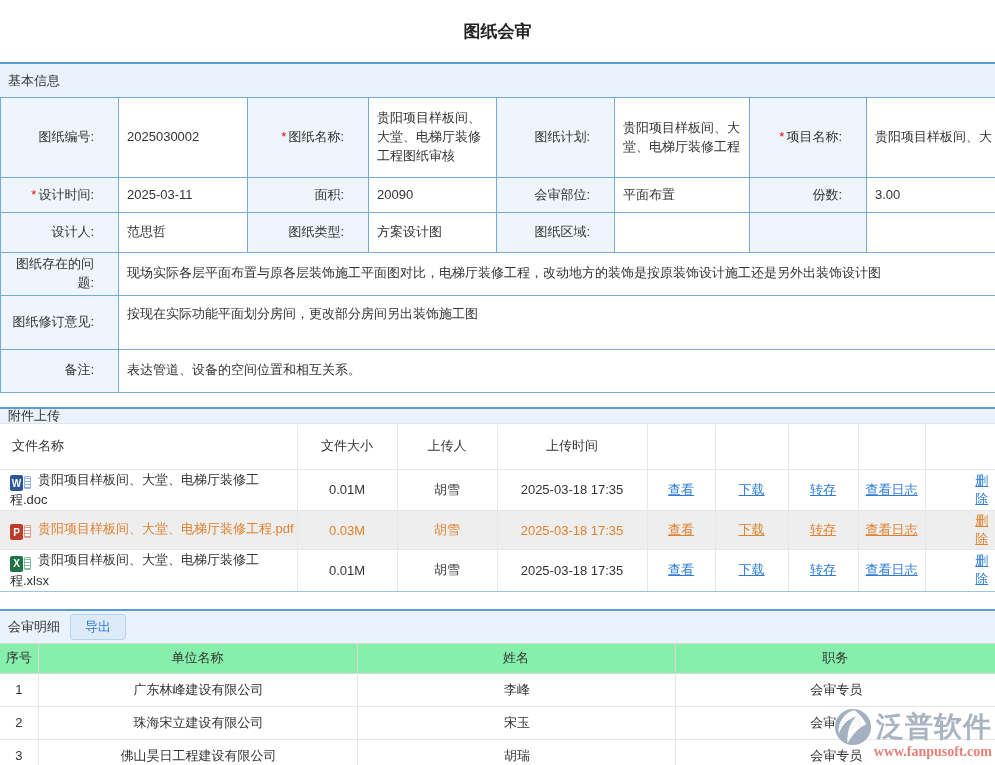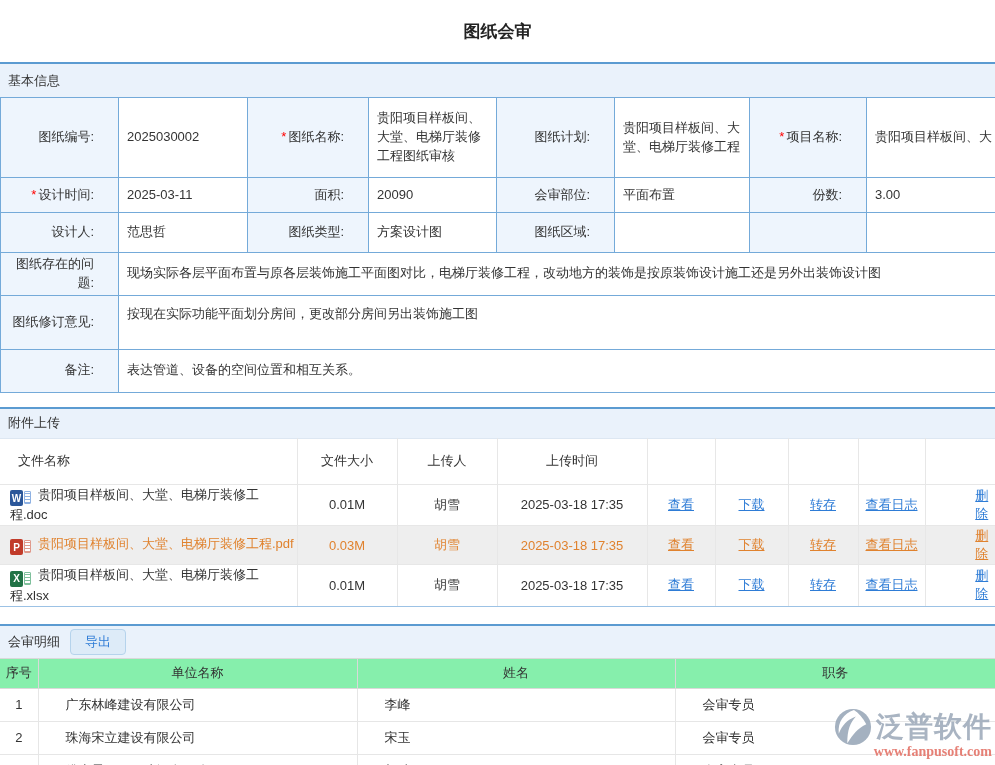--- a/index.html
+++ b/index.html
@@ -8,41 +8,41 @@
     width:995px; height:765px; position:relative; overflow:hidden;
     background:#fff; color:#333;
     font-family:"Liberation Sans","DejaVu Sans",sans-serif; font-size:13px;
   }
   .title-bar { height:62px; display:flex; align-items:center; justify-content:center;
     font-size:17px; font-weight:bold; color:#222; }
 
   .band { background:#eaf2fb; border-top:2px solid #5b9bd1; display:flex;
     align-items:center; padding:0 8px; color:#333; }
   .band1 { height:35px; }
-  .band2 { height:31px; }
+  .band2 { height:16px; }
   .band3 { height:34px; gap:10px; }
 
   
   table { border-collapse:collapse; table-layout:fixed; width:995px; }
   .basic-tbl td { border:1px solid #74aad9; vertical-align:middle; line-height:1.45; }
   .basic-tbl td.lbl { background:#eef5fd; text-align:right; padding:2px 24px 2px 2px; }
   .basic-tbl td.val { background:#fff; text-align:left; padding:2px 8px; }
   .basic-tbl td.val.clip { white-space:nowrap; overflow:hidden; }
   .star { color:#ff0000; margin-right:2px; }
 
   
   .att-tbl td { border:1px solid #e7e7e7; vertical-align:middle; }
   .att-tbl td:first-child { border-left:none; }
   .att-tbl td:last-child { border-right:none;padding-left:44px; }
   .att-tbl tr.hdr td { height:46px; background:#fff; border-top-color:#dde7f2; }
   .att-tbl tr.frow td { height:33px; }
   .att-tbl tr.frow:last-child td { border-bottom:1px solid #9cc2e5; }
   .att-tbl td.c { text-align:center; }
   .att-tbl td.name { padding-left:10px; }
-  .att-tbl tr.hdr td.name { padding-left:18px; }
+  .att-tbl tr.hdr td.name { padding-left:12px; }
   .att-tbl a { color:#2e7cd6; text-decoration:underline; cursor:pointer; }
   .att-tbl tr.hl td { background:#eeeeee; color:#e0822e; }
   .att-tbl tr.hl a { color:#e0822e; }
 
   .file-icon { display:inline-flex; align-items:flex-start; margin-right:7px;
     vertical-align:-3px; height:16px; }
   .fi-box { width:13px; height:16px; border-radius:2px; color:#fff; font-size:10px;
     font-weight:bold; display:flex; align-items:center; justify-content:center; }
   .fi-page { width:7px; height:13px; margin:1px 0 0 1px; border-radius:1px; }
   .word .fi-box { background:#2b579a; }
@@ -55,21 +55,21 @@
   
   .export-btn { background:#ddebf8; border:1px solid #b5d3ec; border-radius:4px;
     color:#2e7cd6; font-size:13px; height:26px; padding:0 14px; cursor:pointer;
     font-family:inherit; }
   .rev-tbl td { border:1px solid #d9d9d9; vertical-align:middle; }
   .rev-tbl td:first-child { border-left:none; }
   .rev-tbl td:last-child { border-right:none; }
   .rev-tbl tr.hdr td { height:30px; background:#86efac; }
   .rev-tbl tr.rrow td { height:33px; border-color:#e6e6e6; }
   .rev-tbl td.c { text-align:center; }
-  .rev-tbl td.l { text-align:left; padding-left:27px; }
+  .rev-tbl td.l { text-align:center; padding-left:3px; }
 
   .gap1 { height:14px; }
   .gap2 { height:17px; }
 
   
   .watermark { position:absolute; right:3px; bottom:5px; pointer-events:none;
     opacity:.92; text-align:right; }
   .wm-row { display:flex; align-items:center; justify-content:flex-end; }
   .wm-brand { font-size:28px; font-weight:bold; color:#a2aebd; letter-spacing:1px;
     margin-left:4px; }

